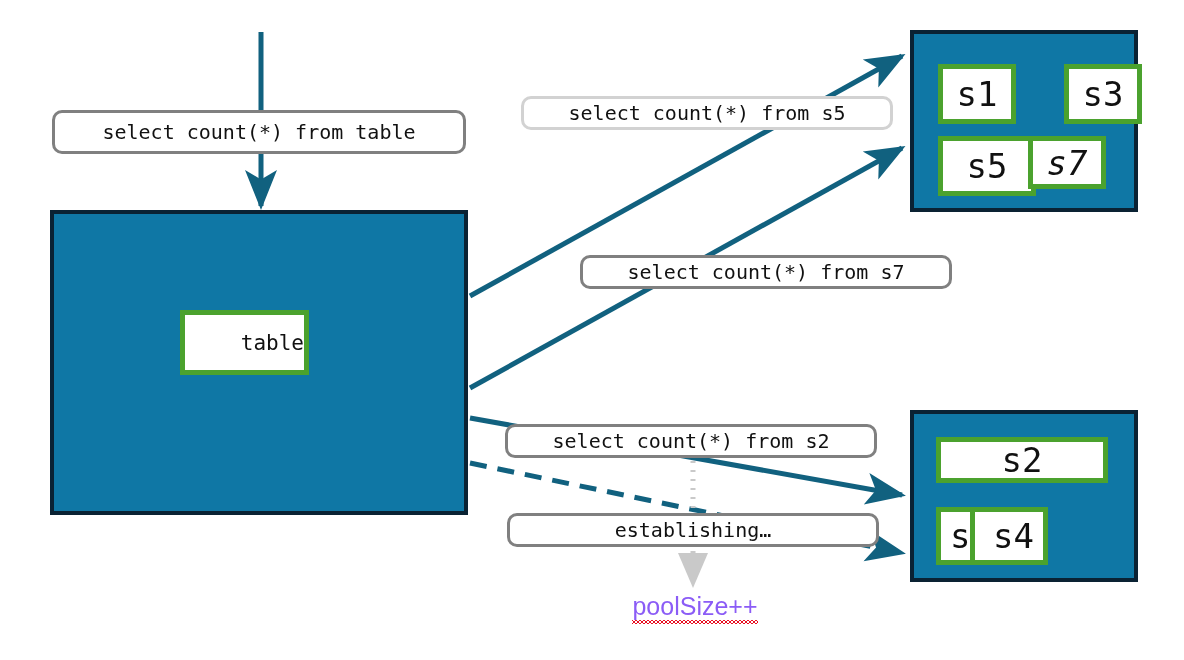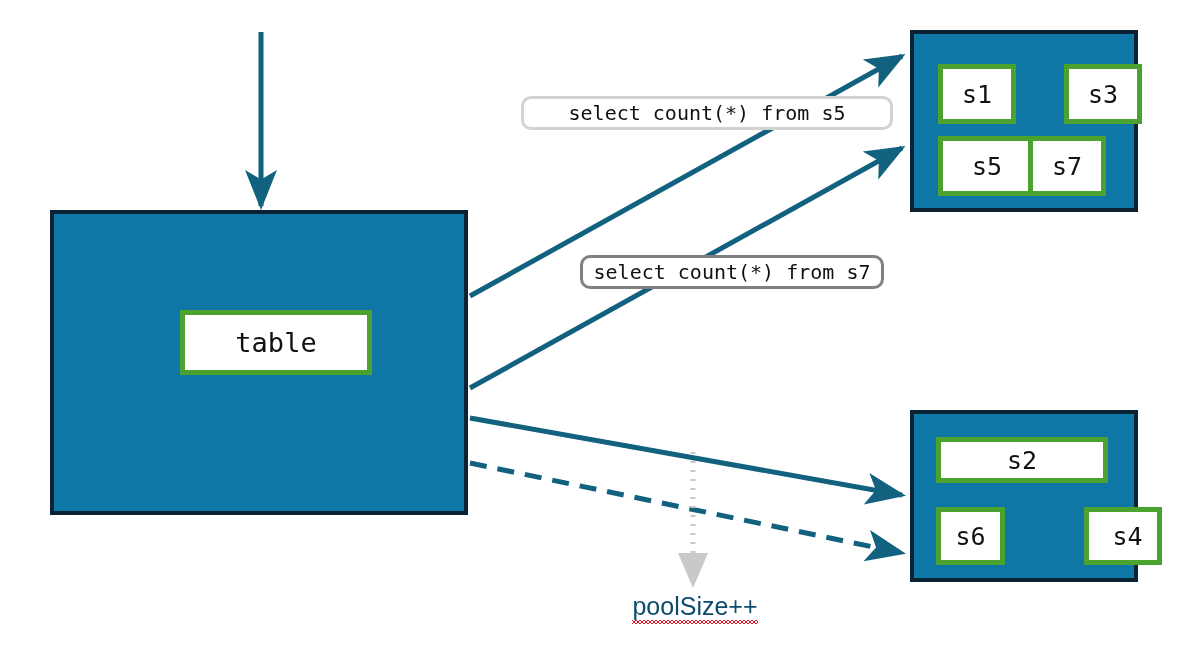--- a/index.html
+++ b/index.html
@@ -46,31 +46,31 @@
     position: absolute;
     background: #ffffff;
     border: 5px solid #4ba22e;
     box-sizing: border-box;
     display: flex;
     align-items: center;
     justify-content: center;
     color: #111111;
     font-family: "DejaVu Sans Mono", "Liberation Mono", monospace;
   }
-  #node-table { left: 180px; top: 310px; width: 192px; height: 65px; font-size: 27px; }
-
-  .srv { font-size: 25px; }
+  #node-table { left: 180px; top: 310px; width: 129px; height: 65px; font-size: 21px; justify-content: flex-end; }
+
+  .srv { font-size: 34px; }
   #node-s1 { left: 938px; top: 64px;  width: 78px; height: 60px; }
   #node-s3 { left: 1028px; top: 64px; width: 78px; height: 60px; margin-left: 36px; }
   #node-s5 { left: 938px; top: 136px; width: 98px; height: 60px; }
-  #node-s7 { left: 1028px; top: 136px; width: 78px; height: 60px; }
+  #node-s7 { left: 1028px; top: 136px; width: 78px; height: 53px; font-style: italic; }
 
   #node-s2 { left: 936px; top: 437px; width: 172px; height: 46px; }
   #node-s6 { left: 936px; top: 507px; width: 69px; height: 58px; }
-  #node-s4 { left: 1084px; top: 507px; width: 78px; height: 58px; padding-left: 9px; }
+  #node-s4 { left: 970px; top: 507px; width: 78px; height: 58px; padding-left: 9px; }
 
   
   .qbox {
     position: absolute;
     background: #ffffff;
     border: 3px solid #808080;
     border-radius: 10px;
     box-sizing: border-box;
     display: flex;
     align-items: center;
@@ -78,34 +78,34 @@
     font-family: "DejaVu Sans Mono", "Liberation Mono", monospace;
     font-size: 20px;
     color: #111111;
     white-space: nowrap;
   }
   .qbox.muted { border-color: #d2d2d2; margin-left: 16px; }
 
   #q-table { left: 52px;  top: 110px; width: 414px; height: 44px; }
   #q-s5    { left: 505px; top: 96px;  width: 372px; height: 34px; }
   #q-s3    { left: 505px; top: 126px; width: 372px; height: 34px; }
-  #q-s7    { left: 580px; top: 255px; width: 304px; height: 34px; }
+  #q-s7    { left: 580px; top: 255px; width: 372px; height: 34px; }
   #q-s2    { left: 505px; top: 424px; width: 372px; height: 34px; }
   #q-est   { left: 507px; top: 513px; width: 372px; height: 34px; }
 
   
   #poolsize-note {
     position: absolute;
     left: 560px;
     top: 592px;
     width: 270px;
     text-align: center;
     font-family: "Liberation Sans", sans-serif;
     font-size: 25px;
-    color: #0c4a6e;
+    color: #8b5cf6;
     white-space: nowrap;
   }
   #poolsize-note .squiggle {
     position: relative;
     display: inline-block;
   }
   #poolsize-note .squiggle::after {
     content: "";
     position: absolute;
     left: 0;
@@ -173,29 +173,38 @@
   <div class="node srv" id="node-s2">
     <span>s2</span>
   </div>
   <div class="node srv" id="node-s6">
     <span>s6</span>
   </div>
   <div class="node srv" id="node-s4">
     <span>s4</span>
   </div>
 
+  <div class="qbox" id="q-table">
+    <span>select count(*) from table</span>
+  </div>
 
   <div class="qbox muted" id="q-s5">
     <span>select count(*) from s5</span>
   </div>
 
 
   <div class="qbox" id="q-s7">
     <span>select count(*) from s7</span>
   </div>
 
-
+  <div class="qbox" id="q-s2">
+    <span>select count(*) from s2</span>
+  </div>
+
+  <div class="qbox" id="q-est">
+    <span>establishing…</span>
+  </div>
 
   <div id="poolsize-note">
     <span class="squiggle">poolSize++</span>
   </div>
 
 </div>
 
 </body></html>

